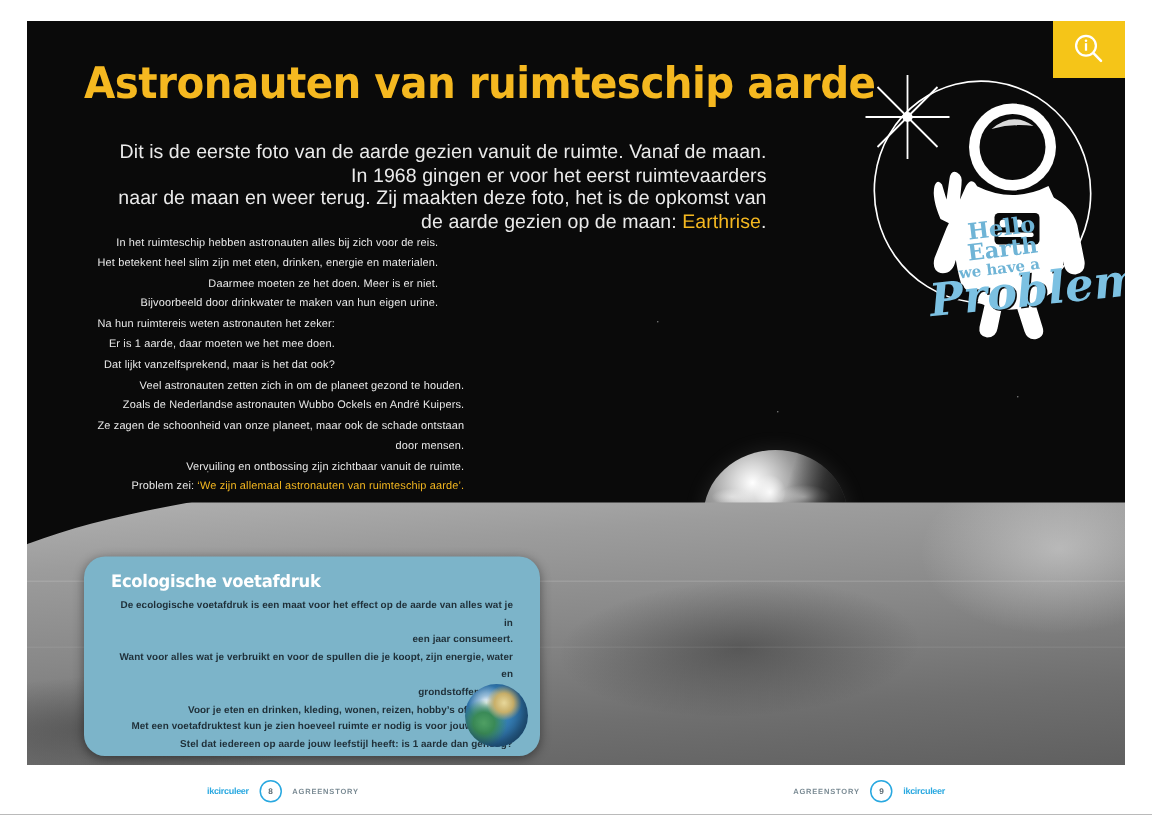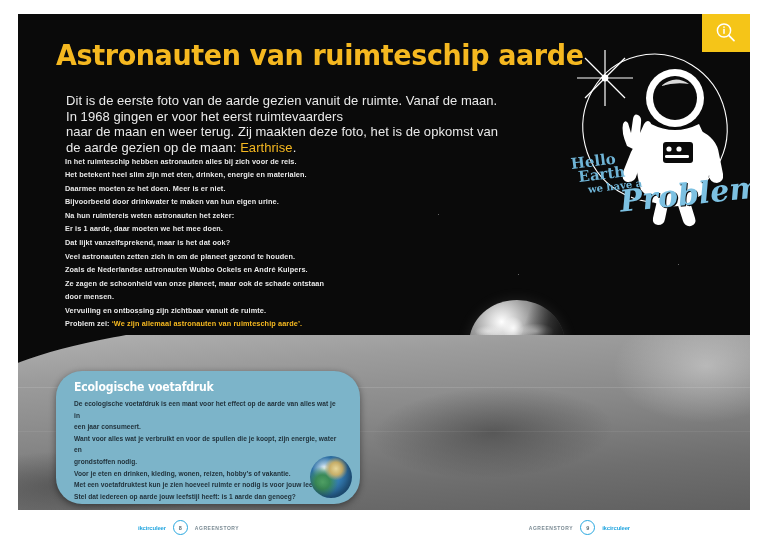--- a/index.html
+++ b/index.html
@@ -1,20 +1,20 @@
 <!DOCTYPE html>
 <html><head>
 <meta charset="utf-8">
 <style>
   html,body{margin:0;padding:0;}
   body{
     width:768px;height:543px;background:#ffffff;overflow:hidden;
     font-family:"Liberation Sans",sans-serif;
   }
-  .page{position:relative;width:768px;height:543px;background:#ffffff;}
+  .page{position:relative;width:768px;height:543px;background:#ffffff;text-align:right;}
 
   
   .spread{
     position:absolute;left:18px;top:14px;width:732px;height:496px;
     background:#0a0a0a;overflow:hidden;
   }
 
   
   .stars{position:absolute;inset:0;}
   .stars i{position:absolute;display:block;background:#fff;border-radius:50%;opacity:.5;}
@@ -29,21 +29,21 @@
 
   .intro{
     position:absolute;left:48px;top:79px;width:445px;
     color:#eaeaea;font-size:13px;line-height:15.5px;font-weight:normal;
     letter-spacing:.05px;
   }
   .intro .hl{color:#f5b820;}
 
   .body-block{
     position:absolute;left:47px;color:#e9e9e9;
-    font-size:7.3px;line-height:13.4px;font-weight:bold;letter-spacing:.1px;
+    font-size:7.3px;line-height:13.4px;font-weight:normal;letter-spacing:.1px;
   }
   #blk1{top:141px;}
   #blk2{top:195px;}
   #blk3{top:236px;}
   .body-block .hl{color:#f5b820;}
 
   
   .badge{
     position:absolute;right:0;top:0;width:48px;height:38px;background:#f5c518;
     display:flex;align-items:center;justify-content:center;
@@ -106,21 +106,21 @@
     transform:rotate(-2.4deg);
     border-radius:46% 52% 0 0 / 30% 26% 0 0;
   }
   .moon .ridge{
     position:absolute;left:0;right:0;height:1px;background:rgba(255,255,255,.12);
   }
 
   
   .infobox{
     position:absolute;left:38px;top:357px;width:304px;height:133px;
-    background:#7cb4c9;border-radius:26px;box-shadow:0 2px 7px rgba(0,0,0,.45);
+    background:#7cb4c9;border-radius:14px;box-shadow:0 2px 7px rgba(0,0,0,.45);
     overflow:hidden;
   }
   .infobox h3{
     margin:0;position:absolute;left:18px;top:9px;
     color:#ffffff;font-size:11.5px;font-weight:bold;letter-spacing:-.2px;
     font-family:"DejaVu Sans",sans-serif;transform:scaleX(.95);transform-origin:left center;
   }
   .infobox .txt{
     position:absolute;left:18px;top:27px;width:268px;
     color:#1f2f38;font-size:6.6px;line-height:11.6px;font-weight:bold;letter-spacing:.05px;

